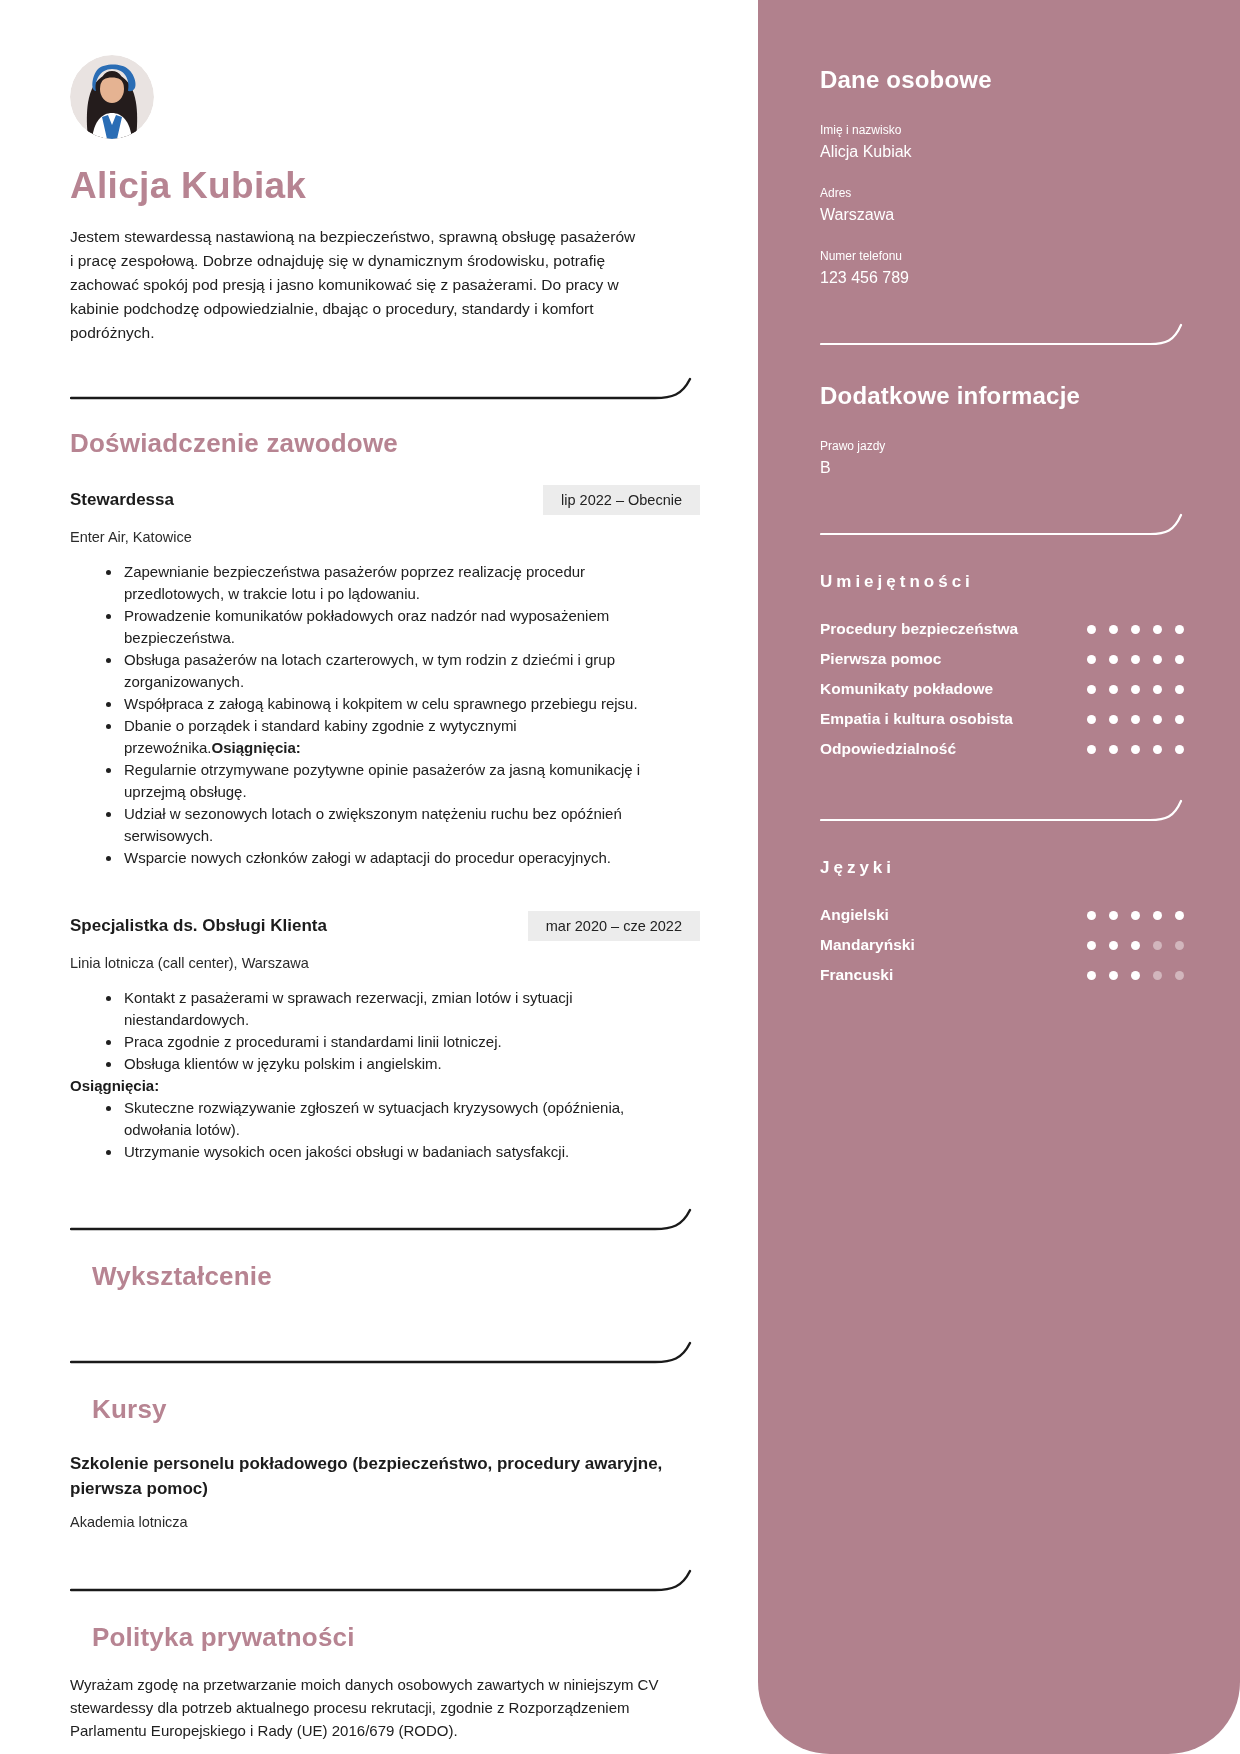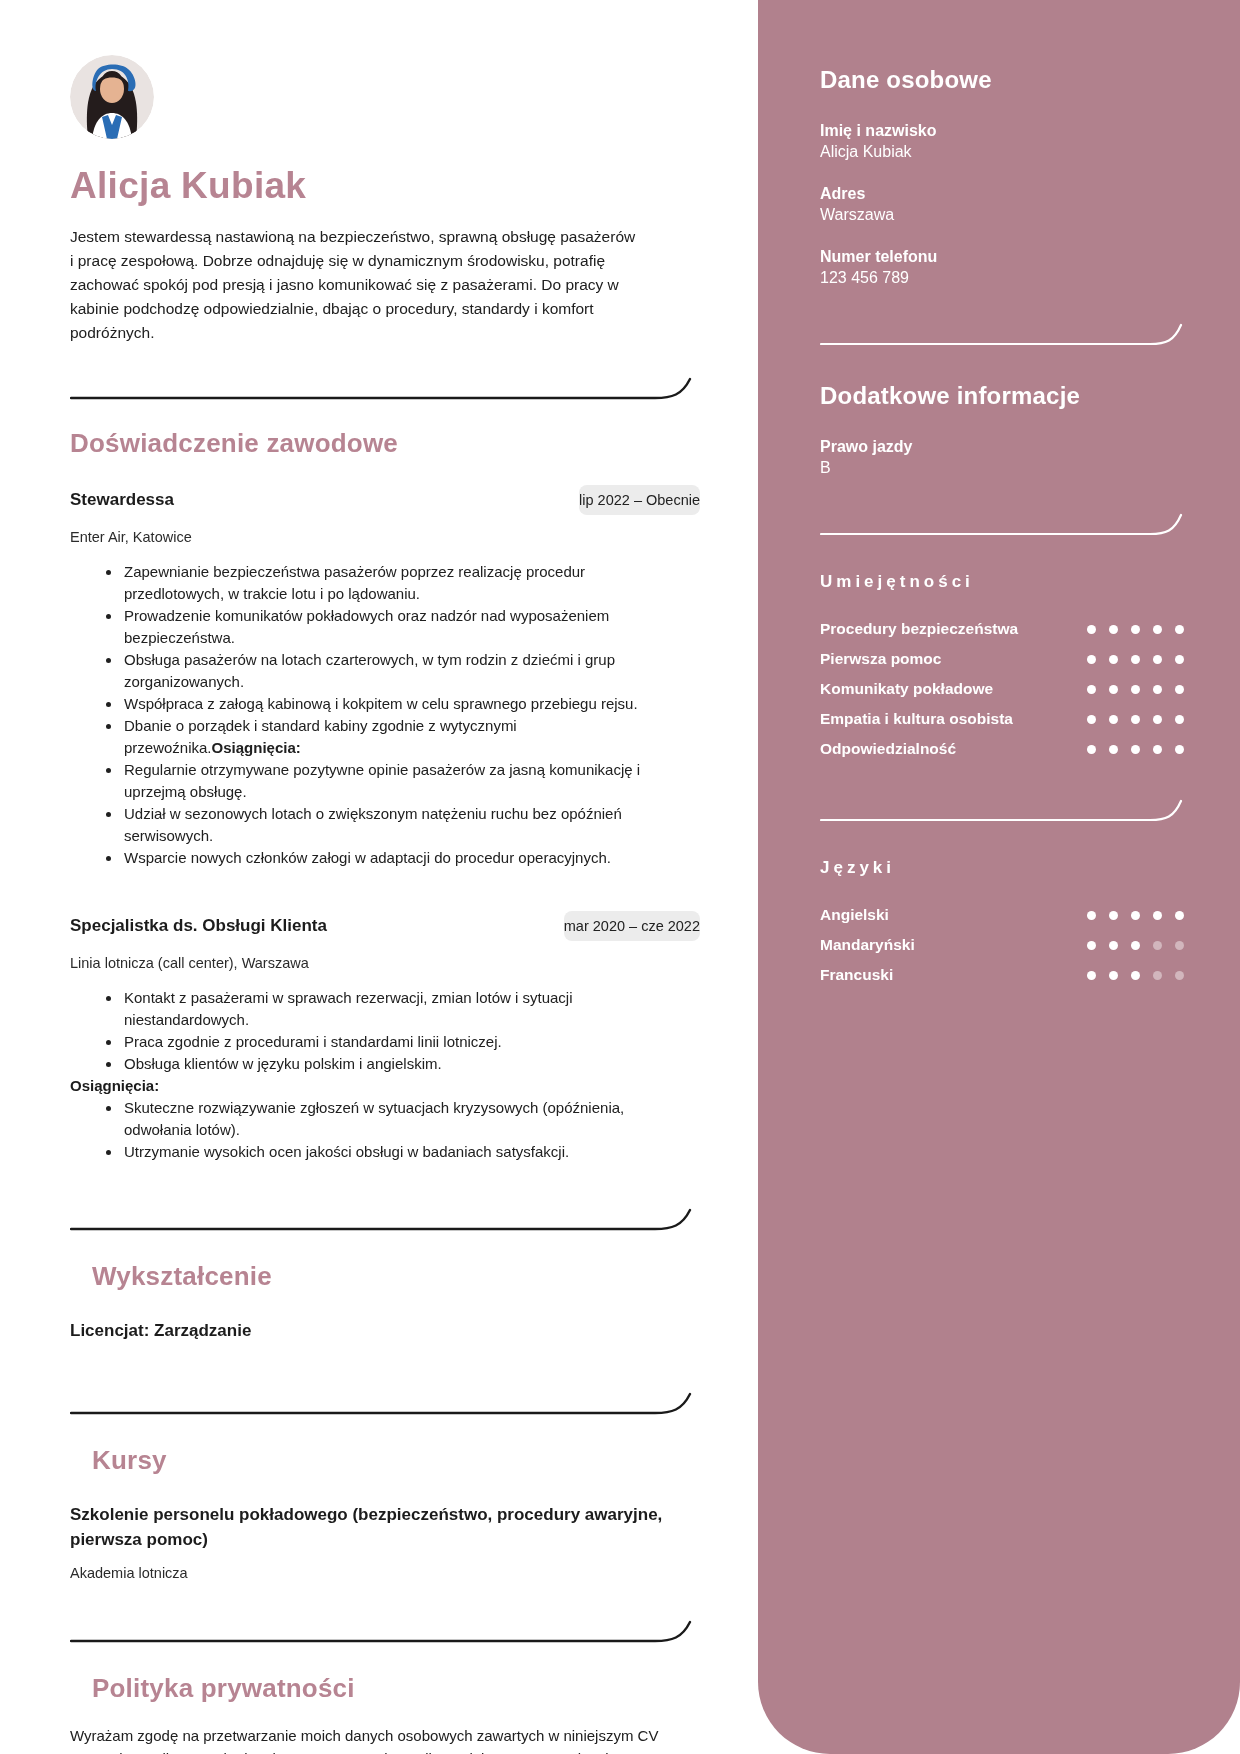--- a/index.html
+++ b/index.html
@@ -11,21 +11,21 @@
   
   .sidebar{
     position:absolute;top:0;right:0;width:482px;height:1754px;
     background:var(--sidebar-bg,#b1818d);
     border-radius:0 0 72px 72px;
     color:#fff;box-sizing:border-box;
     padding:66px 56px 0 62px;
   }
   .sb-title{font-size:24px;font-weight:bold;margin:0 0 26px 0;letter-spacing:.2px;}
   .sb-entry{margin-bottom:21px;}
-  .sb-label{font-weight:bold;font-size:16px;line-height:21px;}
+  .sb-label{font-weight:normal;font-size:12px;line-height:21px;}
   .sb-value{font-size:16px;line-height:21px;}
   .sb-minihead{font-size:17px;font-weight:bold;letter-spacing:4px;margin:0 0 22px 0;}
   .rate-row{display:flex;justify-content:space-between;align-items:center;height:30px;}
   .rate-label{font-size:15.5px;font-weight:bold;}
   .dots{display:flex;gap:13px;align-items:center;}
   .dot{width:9px;height:9px;border-radius:50%;background:#fff;}
   .dot.faded{background:rgba(255,255,255,0.42);}
   
   .divider{display:block;margin:0;}
   .sidebar .divider{width:100%;height:24px;margin:34px 0 36px 0;}
@@ -47,21 +47,21 @@
   h2.sec{
     font-size:26px;font-weight:bold;color:var(--accent,#b78492);
     margin:28px 0 0 0;letter-spacing:.2px;
   }
   .job{margin-top:26px;}
   .job + .job{margin-top:42px;}
   .job-head{display:flex;justify-content:space-between;align-items:center;width:630px;}
   .job-title{font-size:17px;font-weight:bold;color:#1c1c1c;}
   .badge{
     background:#ececec;color:#222;font-size:14.5px;line-height:18px;
-    padding:6px 0;border-radius:8px;white-space:nowrap;
+    padding:6px 18px;border-radius:0;white-space:nowrap;
   }
   .job-org{font-size:14.5px;color:#2b2b2b;margin-top:14px;}
   ul.bullets{margin:16px 0 0 0;padding:0 0 0 52px;width:560px;}
   ul.bullets li{font-size:15px;line-height:22px;margin:0;padding-left:2px;}
   .achv-head{font-size:15px;font-weight:bold;line-height:22px;margin:0;color:#1c1c1c;}
   .degree,.course{font-size:17px;font-weight:bold;color:#1c1c1c;margin:26px 0 0 0;line-height:25px;width:600px;}
   .org-line{font-size:14.5px;color:#2b2b2b;margin-top:13px;}
   .main .divider.d2{margin-top:44px;}
   .main .divider.d3{margin-top:48px;}
   .main .divider.d4{margin-top:38px;}
@@ -137,21 +137,20 @@
             <li>Utrzymanie wysokich ocen jakości obsługi w badaniach satysfakcji.</li>
           </ul>
         </div>
       </div>
 
     <svg class="divider d2" viewBox="0 0 630 24" preserveAspectRatio="none">
       <path d="M1 22 L 585 22 C 602 22 612 19 620 3" fill="none" stroke-width="2.4" stroke-linecap="round"></path>
     </svg>
 
     <h2 class="sec gap">Wykształcenie</h2>
-    <p class="degree">Licencjat: Zarządzanie</p>
 
     <svg class="divider d3" viewBox="0 0 630 24" preserveAspectRatio="none">
       <path d="M1 22 L 585 22 C 602 22 612 19 620 3" fill="none" stroke-width="2.4" stroke-linecap="round"></path>
     </svg>
 
     <h2 class="sec gap">Kursy</h2>
     <p class="course">Szkolenie personelu pokładowego (bezpieczeństwo, procedury awaryjne, pierwsza pomoc)</p>
     <p class="org-line">Akademia lotnicza</p>
 
     <svg class="divider d4" viewBox="0 0 630 24" preserveAspectRatio="none">

